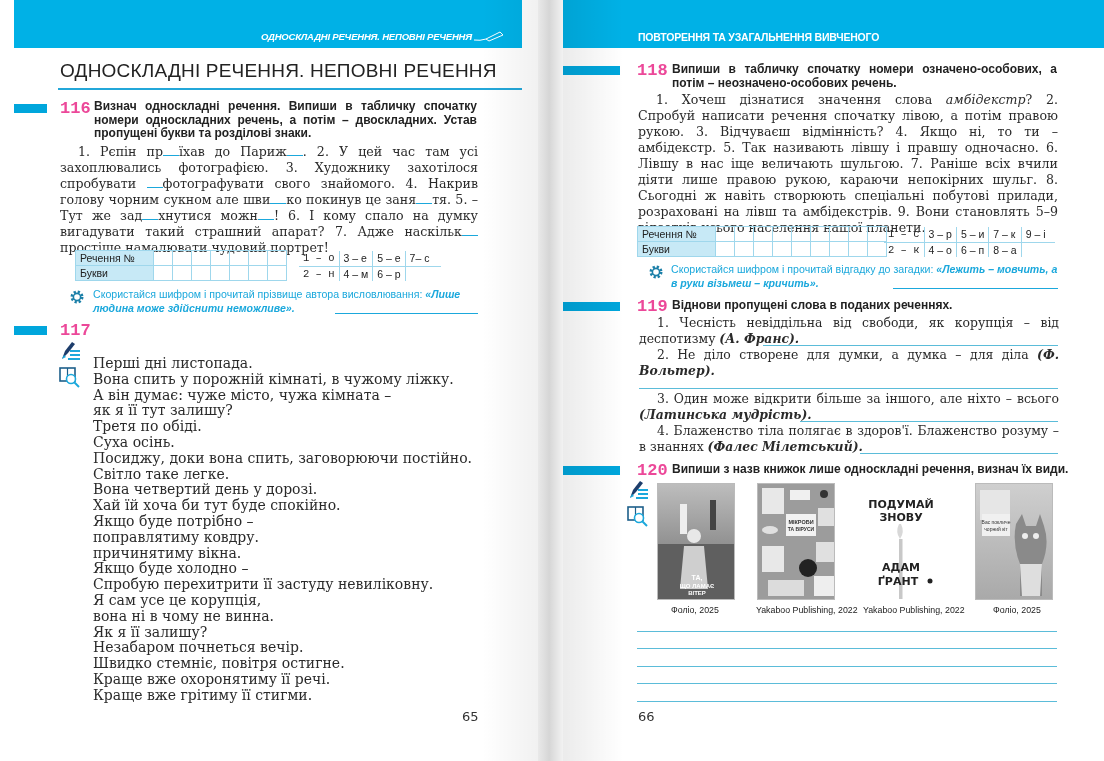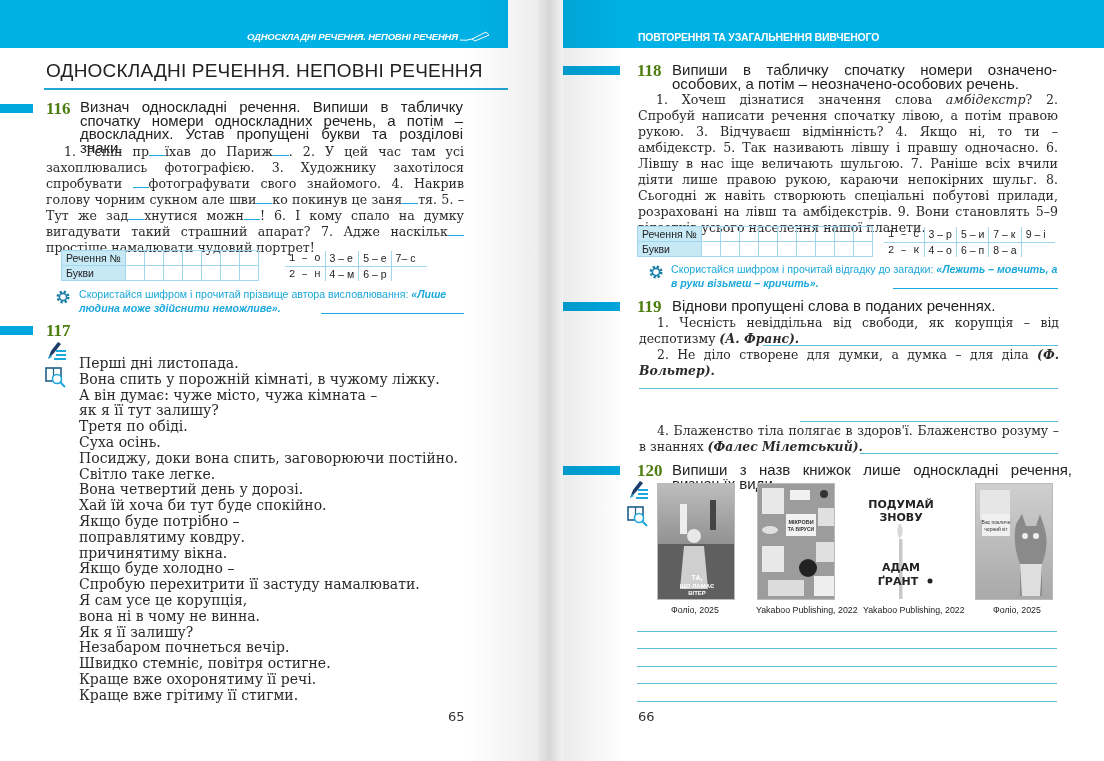--- a/index.html
+++ b/index.html
@@ -1,20 +1,20 @@
 <!DOCTYPE html>
 <html><head>
 <meta charset="utf-8">
 <style>
   * { box-sizing: border-box; margin: 0; padding: 0; }
   html, body { width: 1104px; height: 761px; overflow: hidden; background: #ffffff; }
   body { position: relative; font-family: "DejaVu Serif", serif; color: #2a2a2a; }
 
   .page { position: absolute; top: 0; height: 761px; background: #ffffff; overflow: hidden; }
-  #page-left { left: 0; width: 538px; padding-left: 32px; }
+  #page-left { left: 14px; width: 538px; padding-left: 32px; }
   #page-right { left: 563px; width: 541px; }
   .gutter { position: absolute; left: 538px; top: 0; width: 25px; height: 761px;
     background: linear-gradient(to right, #e9e9e9, #d6d6d6 45%, #dedede 60%, #f2f2f2); }
   #page-left::after { content: ""; position: absolute; right: 0; top: 0; width: 70px; height: 100%;
     background: linear-gradient(to right, rgba(0,0,0,0), rgba(0,0,0,0.07)); pointer-events: none; }
   #page-right::before { content: ""; position: absolute; left: 0; top: 0; width: 60px; height: 100%;
     background: linear-gradient(to left, rgba(0,0,0,0), rgba(0,0,0,0.08)); pointer-events: none; z-index: 5; }
 
   .header-band { position: absolute; top: 0; left: 0; right: 0; height: 48px; background: #00b1e6; }
   #page-left .header-band { right: 30px; }
@@ -22,31 +22,31 @@
     color: #ffffff; font-size: 9.5px; letter-spacing: -0.2px; }
   #page-left .running-head { right: 80px; top: 31px; font-style: italic; }
   #page-right .running-head { left: 75px; top: 31px; font-size: 10.5px; }
   .pencil-icon { position: absolute; right: 48px; top: 30px; width: 30px; height: 12px; }
 
   .chapter-title { position: absolute; left: 46px; top: 60px; font-family: "Liberation Sans", sans-serif;
     font-size: 19px; color: #222; letter-spacing: 0.2px; }
   .title-rule { position: absolute; left: 44px; right: 30px; top: 88px; height: 2px; background: #23a7d9; }
 
   .ex-bar { position: absolute; left: 0; height: 9px; background: #00a6dc; }
-  .ex-num { position: absolute; font-family: Liberation Serif, serif; font-size: 17px; font-weight: bold; color: #4d7c0f; }
-  .ex-task { position: absolute; font-family: "Liberation Sans", sans-serif; font-weight: normal; font-size: 15px;
+  .ex-num { position: absolute; font-family: Liberation Mono, monospace; font-size: 17px; font-weight: bold; color: #ec4899; }
+  .ex-task { position: absolute; font-family: "Liberation Sans", sans-serif; font-weight: bold; font-size: 12px;
     line-height: 13.5px; color: #222; text-align: justify; }
   .body-text { position: absolute; font-size: 12.6px; line-height: 16px; text-align: justify; color: #2a2a2a; }
   .body-text .ind { padding-left: 18px; }
 
   .blank { display: inline-block; width: 16px; border-bottom: 1px solid #1ba8dc; height: 11px; vertical-align: baseline; }
 
   table.answer { position: absolute; border-collapse: collapse; font-family: "Liberation Sans", sans-serif; font-size: 10.5px; }
   table.answer td { border: 1px solid #9fd7ec; height: 15px; padding: 0 4px; }
-  table.answer td.lbl { background: #c7e9f6; width: 64px; color: #222; margin-top: 20px; }
+  table.answer td.lbl { background: #c7e9f6; width: 78px; color: #222; margin-top: 20px; }
   table.answer td.cell { width: 19px; }
 
   .cipher { position: absolute; font-family: "Liberation Sans", sans-serif; font-size: 10.5px; border-collapse: collapse; }
   .cipher td { padding: 0 4px; height: 15px; border-left: 1px solid #9fd7ec; color: #222; white-space: nowrap; }
   .cipher td:first-child { border-left: none; font-family: Liberation Mono, monospace; }
   .cipher tr:first-child td { border-bottom: 1px solid #9fd7ec; }
 
   .hint { position: absolute; font-family: "Liberation Sans", sans-serif; font-size: 10.6px; line-height: 13.5px; color: #1ba8dc; }
   .hint .quote { font-weight: bold; font-style: italic; }
   .hint-line { position: absolute; height: 1px; background: #1ba8dc; }
@@ -169,21 +169,21 @@
     <div>Третя по обіді.</div>
     <div>Суха осінь.</div>
     <div>Посиджу, доки вона спить, заговорюючи постійно.</div>
     <div>Світло таке легке.</div>
     <div>Вона четвертий день у дорозі.</div>
     <div>Хай їй хоча би тут буде спокійно.</div>
     <div>Якщо буде потрібно –</div>
     <div>поправлятиму ковдру.</div>
     <div>причинятиму вікна.</div>
     <div>Якщо буде холодно –</div>
-    <div>Спробую перехитрити її застуду намалювати.</div>
+    <div>Спробую перехитрити її застуду невиліковну.</div>
     <div>Я сам усе це корупція,</div>
     <div>вона ні в чому не винна.</div>
     <div>Як я її залишу?</div>
     <div>Незабаром почнеться вечір.</div>
     <div>Швидко стемніє, повітря остигне.</div>
     <div>Краще вже охоронятиму її речі.</div>
     <div>Краще вже грітиму її стигми.</div>
   </div>
 
   <div class="page-num" style="left:448px;top:709px;">65</div>
@@ -267,20 +267,23 @@
   <div class="quote-item" style="top:315px;">
     <span class="ind"></span><span>1. Чесність невіддільна від свободи, як корупція – від деспотизму </span><i>(А. Франс).</i>
   </div>
   <div class="fill-line" style="left:200px;top:345px;width:295px;"></div>
 
   <div class="quote-item" style="top:347px;">
     <span class="ind"></span><span>2. Не діло створене для думки, а думка – для діла </span><i>(Ф. Вольтер).</i>
   </div>
   <div class="fill-line" style="left:76px;top:388px;width:419px;"></div>
 
+  <div class="quote-item" style="top:391px;">
+    <span class="ind"></span><span>3. Один може відкрити більше за іншого, але ніхто – всього </span><i>(Латинська мудрість).</i>
+  </div>
   <div class="fill-line" style="left:237px;top:421px;width:258px;"></div>
 
   <div class="quote-item" style="top:423px;">
     <span class="ind"></span><span>4. Блаженство тіла полягає в здоров'ї. Блаженство розуму – в знаннях </span><i>(Фалес Мілетський).</i>
   </div>
   <div class="fill-line" style="left:297px;top:453px;width:198px;"></div>
 
   <div class="ex-bar" style="top:466px;width:57px;"></div>
   <div class="ex-num" style="left:74px;top:461px;">120</div>
   <div class="ex-task" style="left:109px;top:463px;width:400px;">Випиши з назв книжок лише односкладні речення, визнач їх види.</div>

